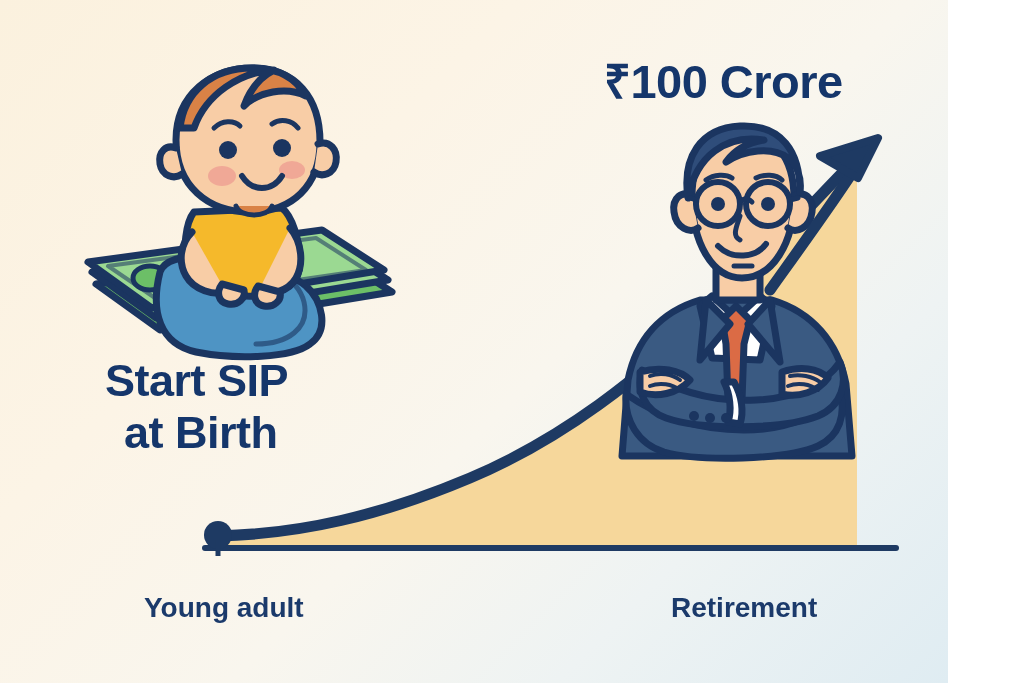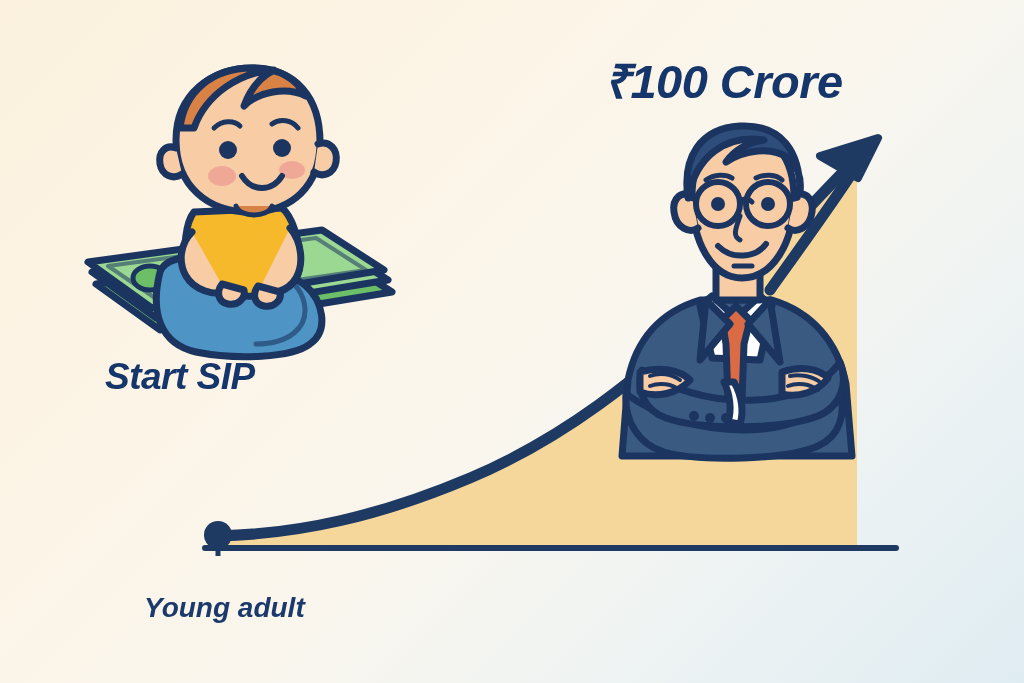--- a/index.html
+++ b/index.html
@@ -2,28 +2,27 @@
 <html><head>
 <meta charset="utf-8">
 <style>
   html,body{margin:0;padding:0;}
   body{
     width:1024px;height:683px;overflow:hidden;
     font-family:"Liberation Sans", sans-serif;
     background:#fff;
   }
   #stage{
-    position:relative;width:1024px;height:683px;overflow:hidden;
+    position:relative;width:948px;height:683px;overflow:hidden;
     background:linear-gradient(135deg,#fbf1de 0%,#fcf4e6 32%,#f9f6ee 56%,#eef3f3 76%,#dfecf2 100%);
-    font-style:italic;
   }
   .layer{position:absolute;left:0;top:0;width:1024px;height:683px;}
   .txt{position:absolute;color:#15366b;font-weight:bold;letter-spacing:-0.5px;white-space:nowrap;}
   #crore-label{left:604px;top:58px;font-size:47px;line-height:1;}
-  #sip-line1{left:105px;top:358px;font-size:37px;line-height:1;text-align:center;}
+  #sip-line1{left:105px;top:358px;font-size:45px;line-height:1;text-align:center;}
   #sip-line2{left:124px;top:410px;font-size:45px;line-height:1;}
   .axis-label{position:absolute;color:#1b3a6b;font-weight:bold;font-size:28px;white-space:nowrap;margin-top:20px;}
   #lbl-young{left:144px;top:572px;}
   #lbl-mid{left:457px;top:572px;}
   #lbl-ret{left:671px;top:572px;}
 </style>
 </head>
 <body>
 
 <div id="stage">
@@ -157,16 +156,18 @@
     </g>
   </svg>
 
   <svg class="layer" viewBox="0 0 1024 683">
     <path d="M770,290 C 800,248 832,204 854,170" fill="none" stroke="#1E3A63" stroke-width="11" stroke-linecap="round"></path>
     <path d="M878,138 L 820,156 L 858,178 Z" fill="#1E3A63" stroke="#1E3A63" stroke-width="8" stroke-linejoin="round"></path>
   </svg>
 
   <div class="txt" id="crore-label">₹100 Crore</div>
   <div class="txt" id="sip-line1">Start SIP</div>
+  <div class="txt" id="sip-line2">at Birth</div>
 
   <div class="axis-label" id="lbl-young">Young adult</div>
+  <div class="axis-label" id="lbl-ret">Retirement</div>
 
 </div>
 
 </body></html>

